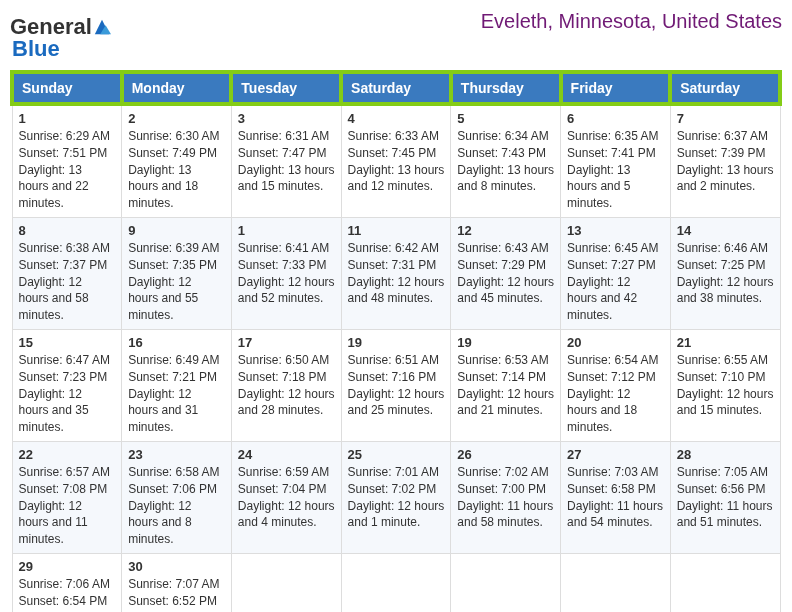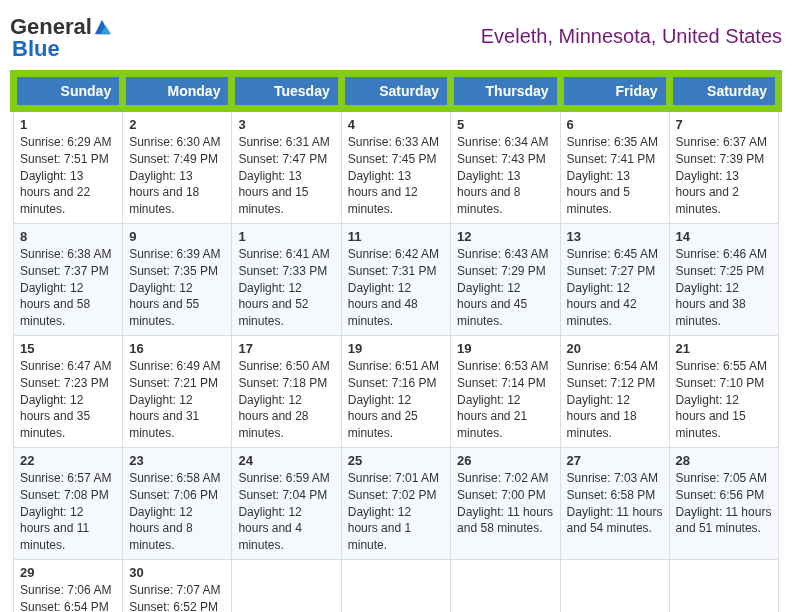--- a/index.html
+++ b/index.html
@@ -6,21 +6,21 @@
     body {
       font-family: Arial, sans-serif;
       background: #fff;
       width: 792px;
       min-height: 612px;
       padding: 10px;
     }
     .header-area {
       display: flex;
       justify-content: space-between;
-      align-items: center;
+      align-items: flex-start;
       margin-bottom: 8px;
     }
     .logo {
       display: flex;
       flex-direction: column;
       align-items: flex-start;
       padding-top: 4px;
     }
     .logo-text {
       display: flex;
@@ -49,24 +49,24 @@
       color: #701a75;
     }
     .calendar {
       width: 100%;
       border-collapse: collapse;
       border: 1px solid #ccc;
     }
     .calendar th {
       background-color: #3a7abf;
       color: #fff;
-      text-align: right;
+      text-align: left;
       padding: 6px 8px;
       font-size: 14px;
-      border: 7px solid #84cc16;
+      border: 4px solid #84cc16;
     }
     .calendar td {
       vertical-align: top;
       padding: 5px 6px;
       border: 1px solid #ddd;
       font-size: 10.5px;
       color: #333;
       width: 110px;
       min-height: 80px;
       background: #fff;

